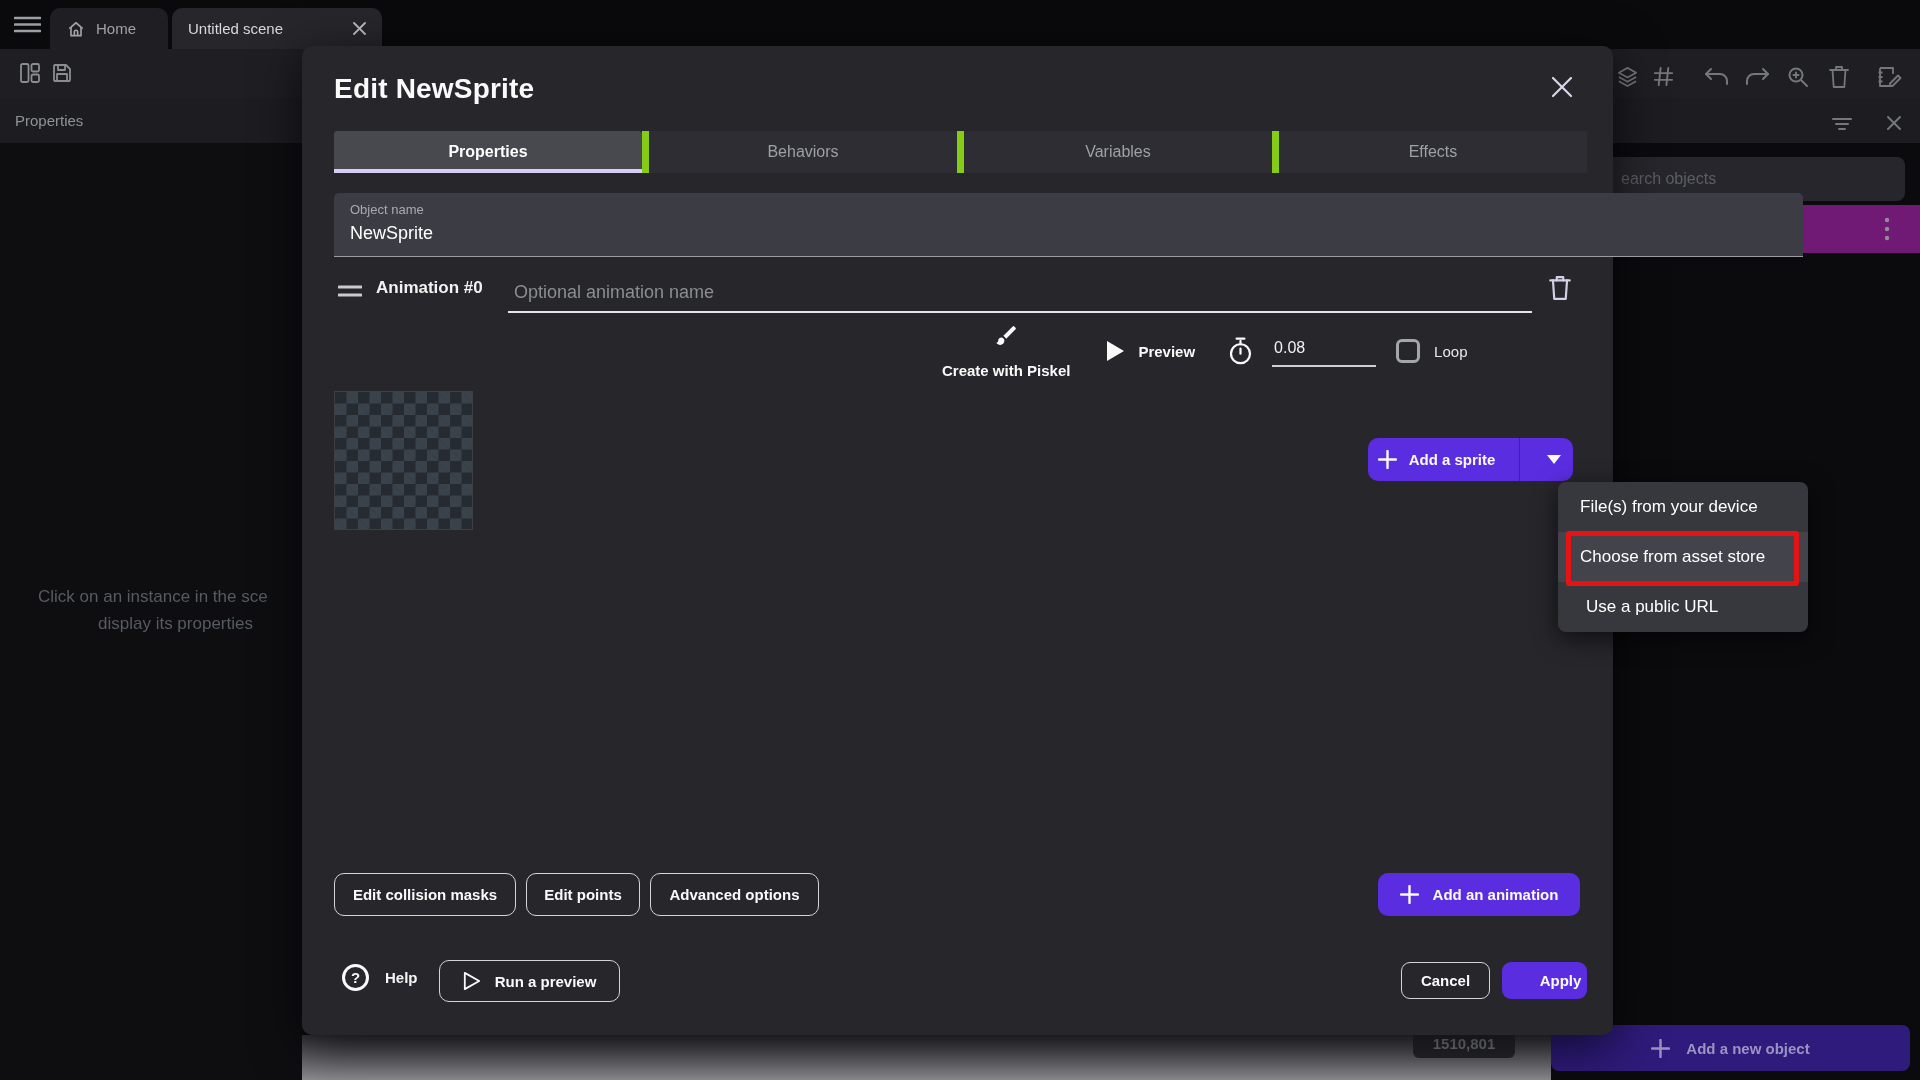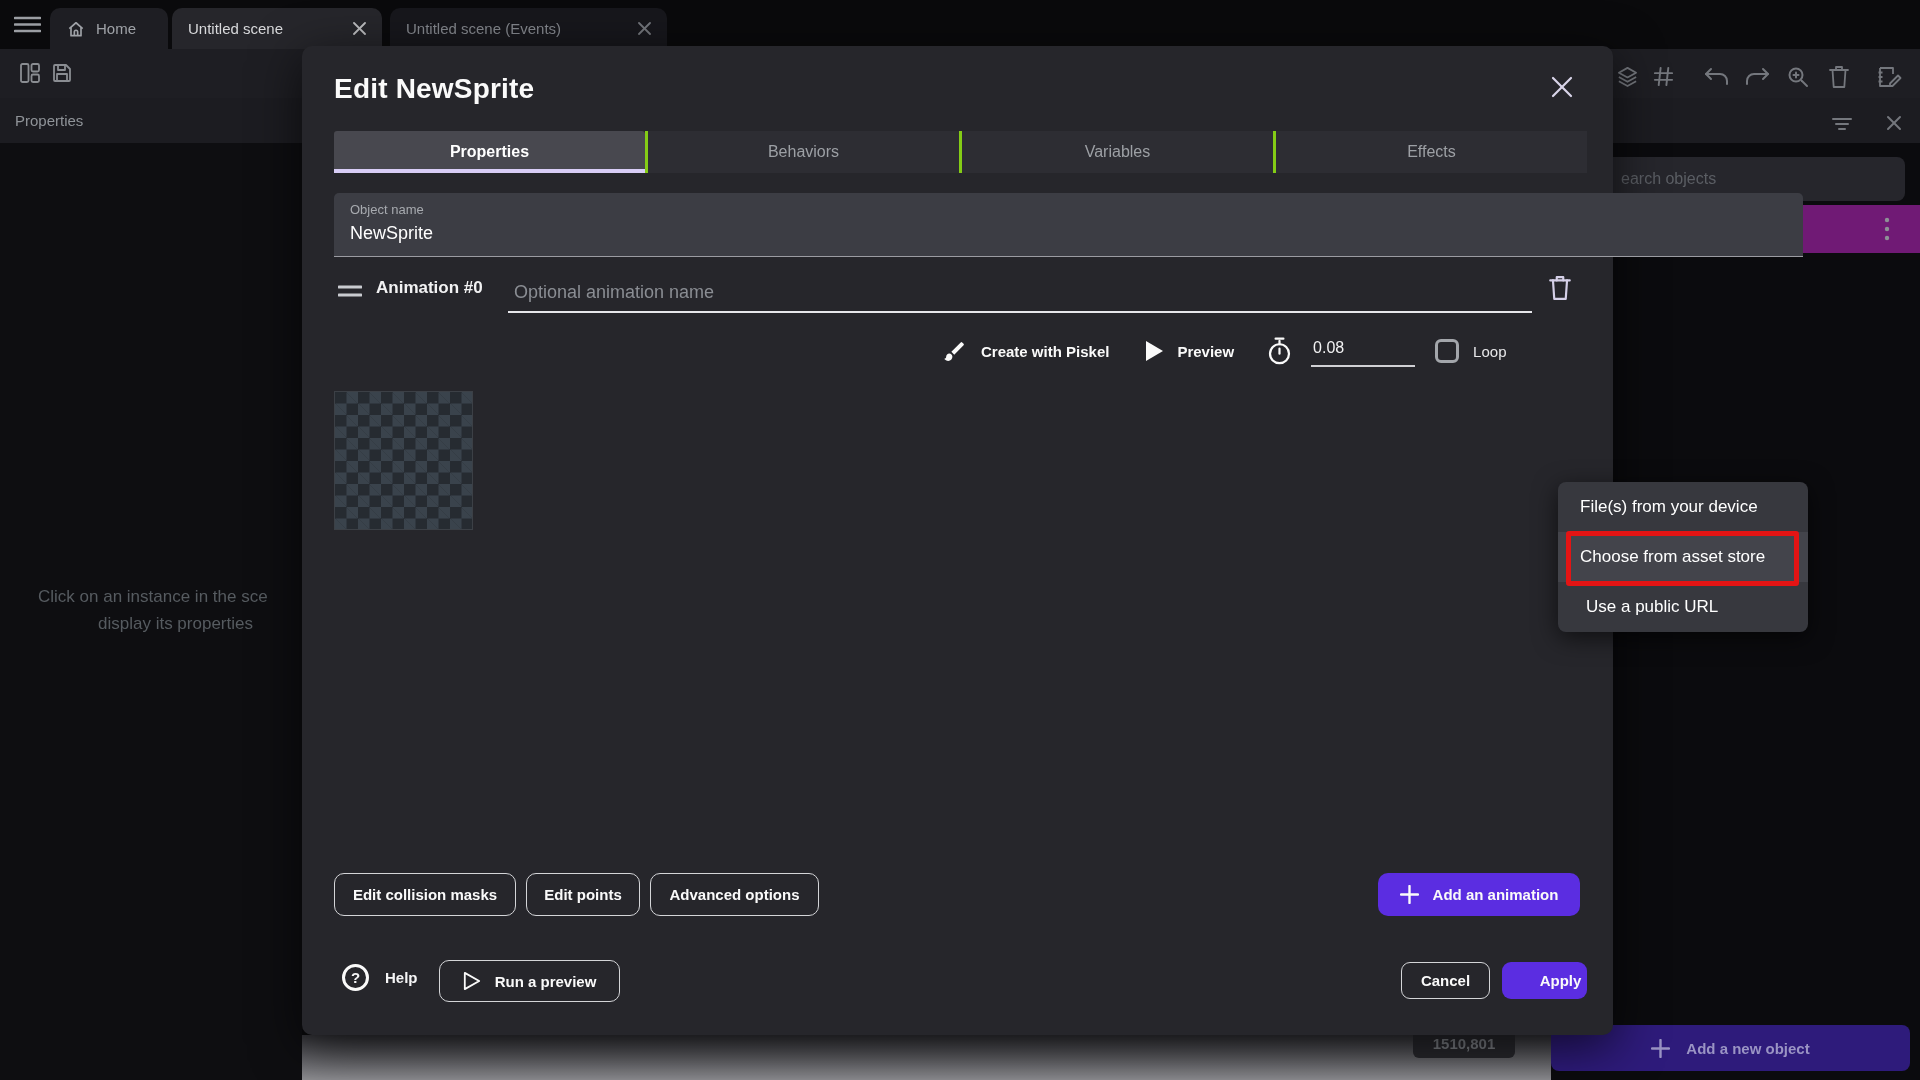--- a/index.html
+++ b/index.html
@@ -57,21 +57,21 @@
 
   
   .dialog { left:302px; top:46px; width:1311px; height:989px; background:#26262b; border-radius:10px;
             box-shadow:0 12px 50px rgba(0,0,0,.65); z-index:10; }
   .dlg-title { left:32px; top:27px; font-size:28px; font-weight:800; letter-spacing:.2px; color:#fafafa; }
   .dlg-close { left:1247px; top:28px; width:26px; height:26px; color:#d9d5ea; cursor:pointer; }
 
   .dlg-tabs { left:32px; top:85px; width:1253px; height:42px; display:flex; }
   .dtab { flex:1; display:flex; align-items:center; justify-content:center;
           background:#2d2d33; color:#9da0a5; font-size:16px; cursor:pointer; position:relative;
-          border-left:3px solid #84cc16; }
+          border-left:7px solid #84cc16; }
   .dtab:first-child { border-left:none; }
   .dtab.active { background:#48484f; color:#ffffff; font-weight:700; border-radius:3px 3px 0 0; }
   .dtab.active::after { content:""; position:absolute; left:0; right:0; bottom:0; height:4px; background:#d8cdf6; }
 
   .objfield { left:32px; top:147px; width:1469px; height:64px; background:#3c3d44;
               border-radius:5px 5px 0 0; border-bottom:1px solid #9b9ca2; padding:9px 16px 0 16px; }
   .objfield .flabel { font-size:13px; color:#a7aaaf; }
   .objfield .fvalue { font-size:18px; color:#ffffff; margin-top:6px; }
 
   .drag-handle { left:36px; top:238px; width:24px; height:14px; color:#c9cbd0; cursor:grab; }
@@ -148,31 +148,20 @@
         <svg width="20" height="20" viewBox="0 0 24 24" fill="none" stroke="currentColor" stroke-width="2" stroke-linejoin="round">
             <path d="M4 11.5 12 4.5l8 7"></path>
             <path d="M6 10v10h12V10"></path>
             <path d="M10 20v-4.5a2 2 0 0 1 4 0V20"></path>
           </svg>
       </span>
       <span>Home</span>
     </div>
     <div class="abs tab tab-scene">
       <span>Untitled scene</span>
-      <span class="tabclose">
-        <svg width="13" height="13" viewBox="0 0 13 13">
-            <g stroke="currentColor" stroke-width="1.8" stroke-linecap="round">
-              <line x1="1" y1="1" x2="12" y2="12"></line>
-              <line x1="12" y1="1" x2="1" y2="12"></line>
-            </g>
-          </svg>
-      </span>
-    </div>
-    <div class="abs tab tab-events">
-      <span>Untitled scene (Events)</span>
       <span class="tabclose">
         <svg width="13" height="13" viewBox="0 0 13 13">
             <g stroke="currentColor" stroke-width="1.8" stroke-linecap="round">
               <line x1="1" y1="1" x2="12" y2="12"></line>
               <line x1="12" y1="1" x2="1" y2="12"></line>
             </g>
           </svg>
       </span>
     </div>
   </div>
@@ -370,21 +359,21 @@
       <span>
         <svg width="26" height="26" viewBox="0 0 22 24" fill="none" stroke="currentColor" stroke-width="2" stroke-linecap="round" stroke-linejoin="round">
             <path d="M2 5h18"></path>
             <path d="M8 5V2h6v3"></path>
             <path d="M4.5 5l1.2 17h10.6L17.5 5"></path>
           </svg>
       </span>
     </div>
 
     <div class="abs piskel-row">
-      <div class="ico-btn" style="margin-right:36px;">
+      <div class="ico-btn" style="margin-right:36px;flex-direction:column;">
         <span>
           <svg width="25" height="25" viewBox="0 0 24 24" fill="currentColor">
               <path d="M7 14c-1.66 0-3 1.34-3 3 0 1.31-1.16 2-2 2 .92 1.22 2.49 2 4 2 2.21 0 4-1.79 4-4 0-1.66-1.34-3-3-3zm13.71-9.37-1.34-1.34a.996.996 0 0 0-1.41 0L9 12.25 11.75 15l8.96-8.96a.996.996 0 0 0 0-1.41z"></path>
             </svg>
         </span>
         <span>Create with Piskel</span>
       </div>
       <div class="ico-btn" style="margin-right:32px;">
         <span>
           <svg width="18" height="20" viewBox="0 0 18 20" fill="currentColor">
@@ -403,20 +392,39 @@
       </span>
       <div class="time-input" style="margin-right:20px;">
         <span>0.08</span>
       </div>
       <div class="cbx" style="margin-right:14px;"></div>
       <span class="loop-label">Loop</span>
     </div>
 
     <div class="abs checker"></div>
 
+    <div class="abs btn btn-purple add-sprite">
+      <div class="main">
+        <span>
+          <svg width="19" height="19" viewBox="0 0 19 19" stroke="currentColor" stroke-width="2.4" stroke-linecap="round">
+              <line x1="9.5" y1="1" x2="9.5" y2="18"></line>
+              <line x1="1" y1="9.5" x2="18" y2="9.5"></line>
+            </svg>
+        </span>
+        <span>Add a sprite</span>
+      </div>
+      <div class="split"></div>
+      <div class="caret">
+        <span>
+          <svg width="14" height="9" viewBox="0 0 14 9" fill="currentColor">
+              <polygon points="0,0 14,0 7,9"></polygon>
+            </svg>
+        </span>
+      </div>
+    </div>
 
     <div class="abs btn btn-outline btn-collision">
       <span>Edit collision masks</span>
     </div>
     <div class="abs btn btn-outline btn-points">
       <span>Edit points</span>
     </div>
     <div class="abs btn btn-outline btn-advanced">
       <span>Advanced options</span>
     </div>

